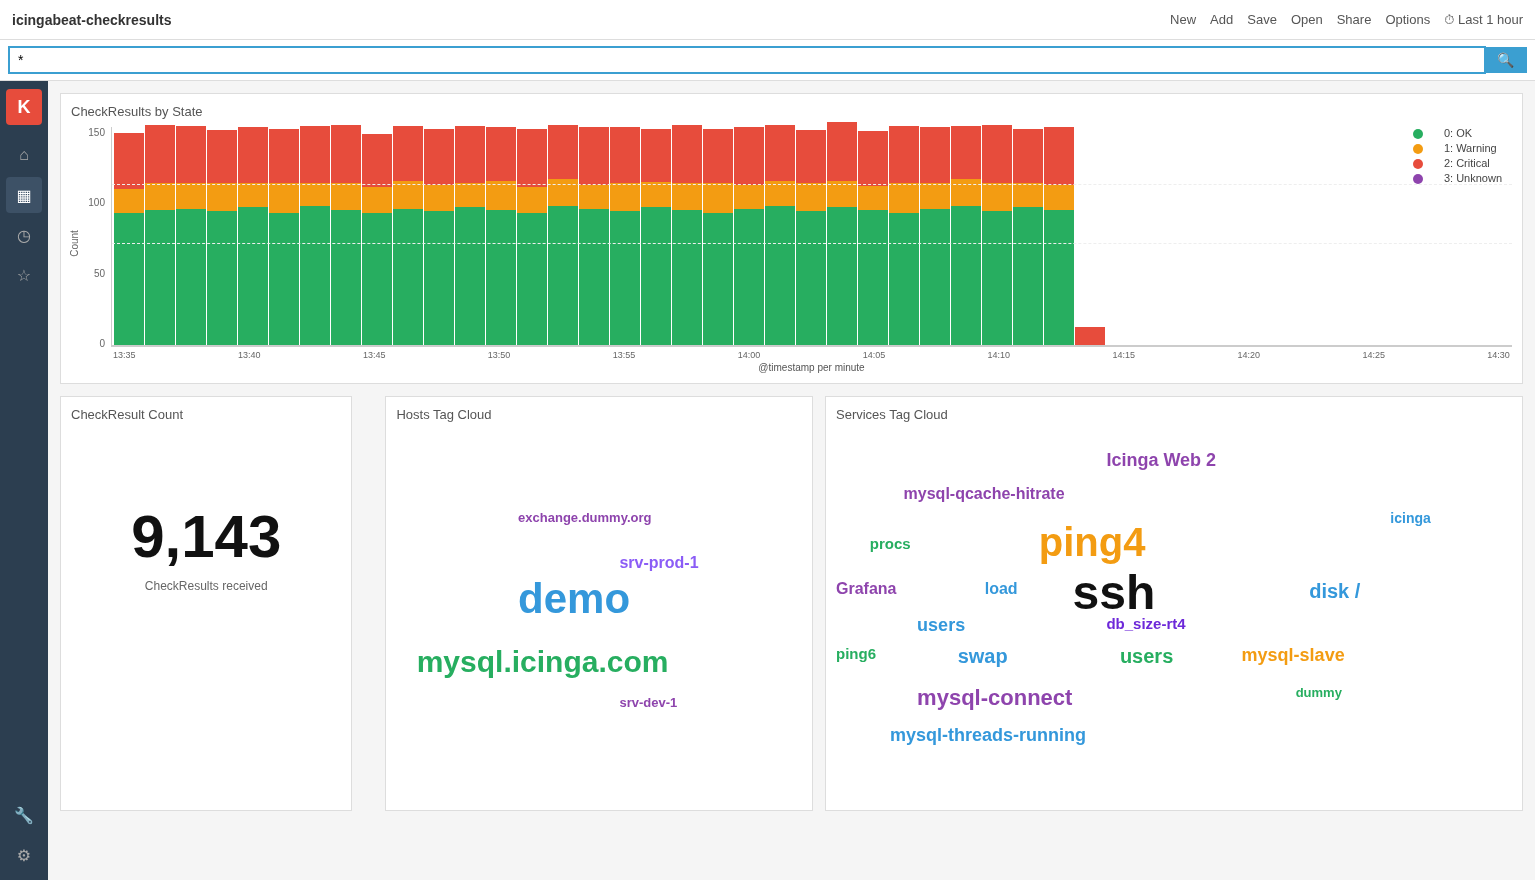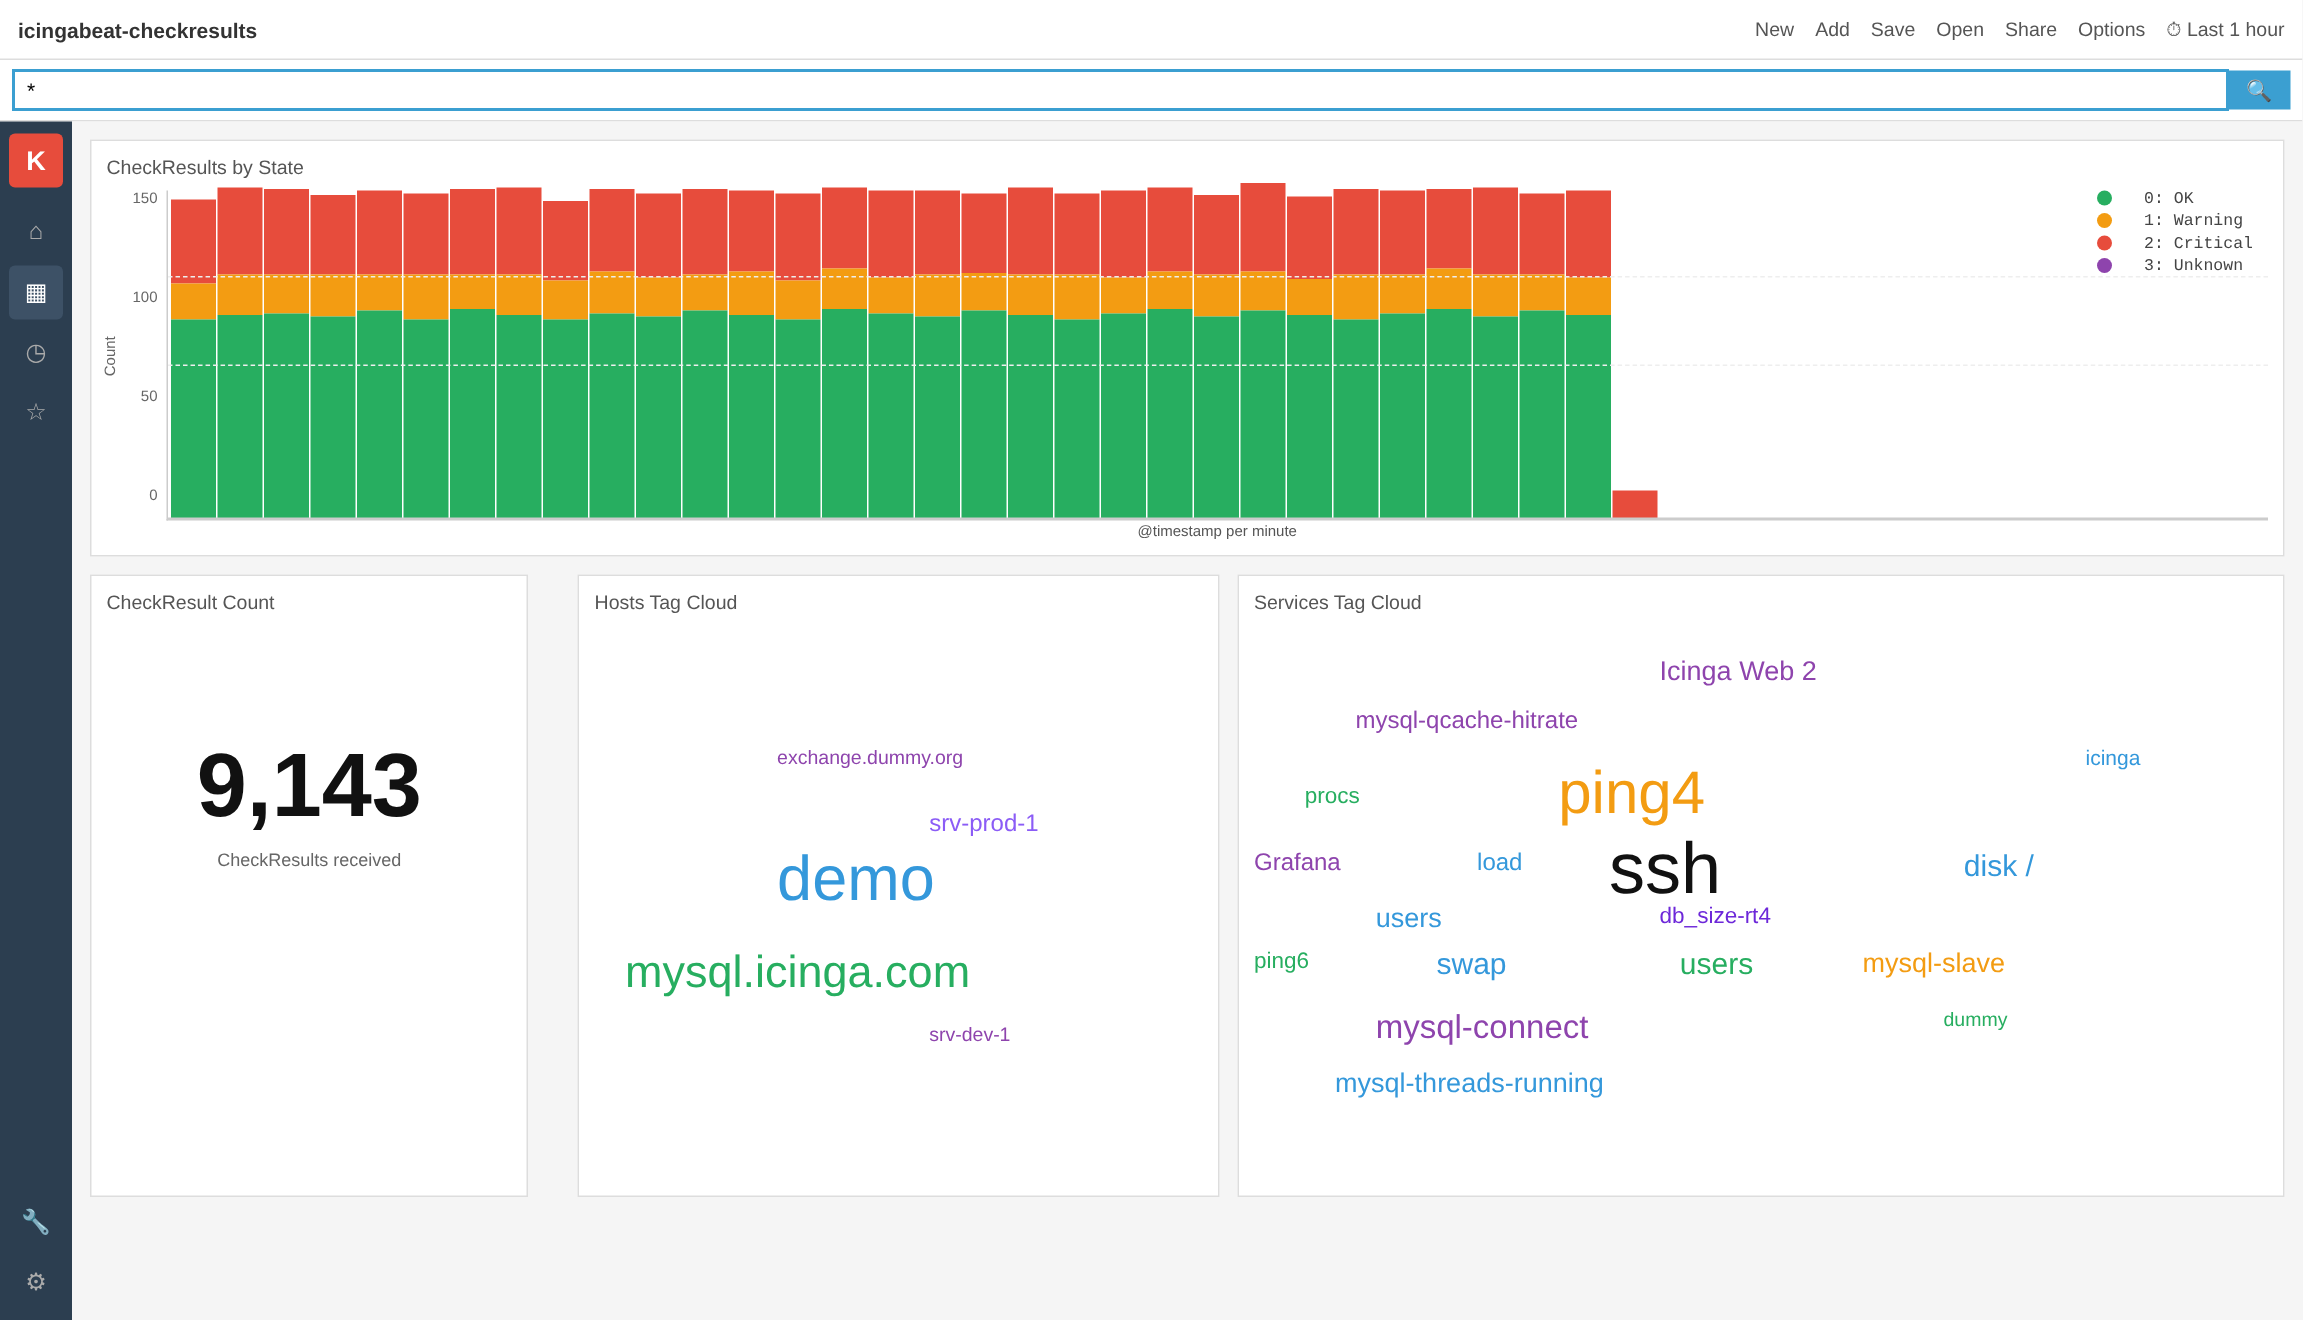--- a/index.html
+++ b/index.html
@@ -128,24 +128,23 @@
       align-items: flex-end;
       height: 220px;
       gap: 1px;
       border-left: 1px solid #ccc;
       border-bottom: 1px solid #ccc;
       padding: 0 2px;
       position: relative;
     }
     .legend-item {
       display: flex;
-      align-items: flex-start;
+      align-items: flex-end;
       gap: 21px;
       margin-bottom: 3px;
-      font-family: Liberation Mono, monospace;
     }
 
     
     .bottom-panels {
       display: flex;
       gap: 12px;
     }
     .bottom-panel {
       background: #fff;
       border: 1px solid #ddd;
@@ -176,21 +175,21 @@
 
     
     .tag-cloud {
       position: relative;
       width: 100%;
       height: 370px;
       overflow: hidden;
     }
     .tag {
       position: absolute;
-      font-weight: normal;
+      font-weight: bold;
       cursor: pointer;
       white-space: nowrap;
     }
 
     
     .content::-webkit-scrollbar { width: 6px; }
     .content::-webkit-scrollbar-track { background: #f0f0f0; }
     .content::-webkit-scrollbar-thumb { background: #bbb; border-radius: 3px; }
 
     
@@ -414,20 +413,34 @@
               <div style="display: flex; flex-direction: column-reverse; flex: 1 1 0%; max-width: 30px;">
                 <div style="width: 100%; height: 136px; background: rgb(39, 174, 96);"></div>
                 <div style="width: 100%; height: 25.3333px; background: rgb(243, 156, 18);"></div>
                 <div style="width: 100%; height: 57.3333px; background: rgb(231, 76, 60);"></div>
               </div>
               <div style="display: flex; flex-direction: column-reverse; flex: 1 1 0%; max-width: 30px;">
                 <div style="width: 100%; height: 18.6667px; background: rgb(231, 76, 60);"></div>
               </div>
             </div>
 
+          <div style="display:flex; justify-content:space-between; padding: 3px 2px 0 2px; font-size:9px; color:#666;">
+            <span>13:35</span>
+            <span>13:40</span>
+            <span>13:45</span>
+            <span>13:50</span>
+            <span>13:55</span>
+            <span>14:00</span>
+            <span>14:05</span>
+            <span>14:10</span>
+            <span>14:15</span>
+            <span>14:20</span>
+            <span>14:25</span>
+            <span>14:30</span>
+          </div>
           <div style="text-align:center; font-size:10px; color:#555; margin-top:2px;">@timestamp per minute</div>
         </div>
 
         <div style="position:absolute; right:10px; top:0; font-size:11px; color:#444;">
           <div class="legend-item">
             <div style="width:10px;height:10px;border-radius:50%;background:#27ae60;"></div>
             <span>0: OK</span>
           </div>
           <div class="legend-item">
             <div style="width:10px;height:10px;border-radius:50%;background:#f39c12;"></div>

